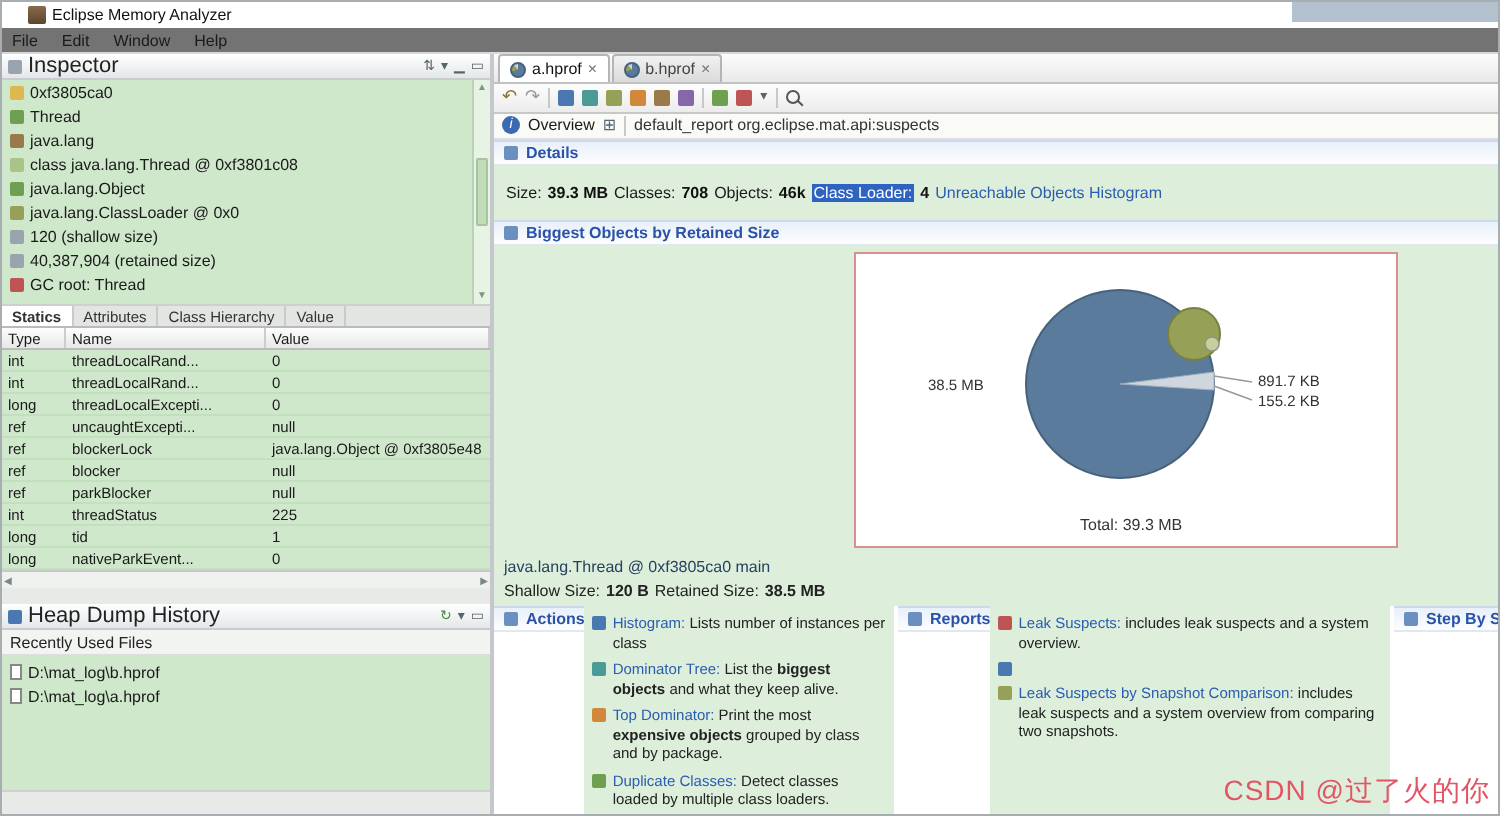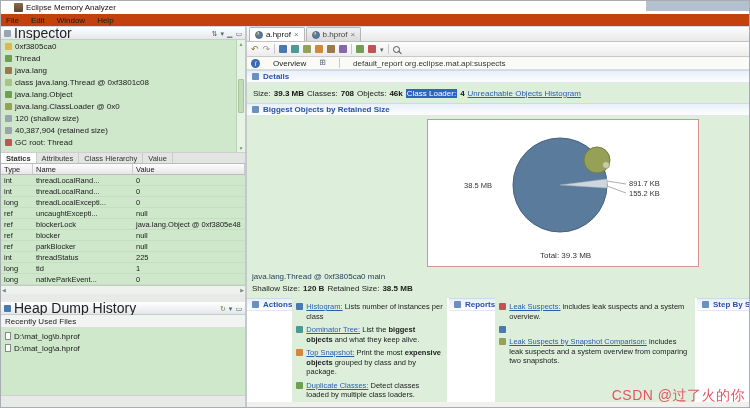--- a/index.html
+++ b/index.html
@@ -3,26 +3,26 @@
 <meta charset="utf-8">
 <style>
 *{margin:0;padding:0;box-sizing:border-box}
 html,body{width:750px;height:408px;overflow:hidden}
 body{font-family:"Liberation Sans",sans-serif;font-size:8px;color:#1a1a1a;background:#fff}
 .window{position:relative;width:750px;height:408px;background:#fff;overflow:hidden;border:1px solid #a8adb2}
 .titlebar{height:13px;display:flex;align-items:center;gap:3px;padding-left:13px;position:relative;background:#fff}
 .title-icon{width:9px;height:9px;background:linear-gradient(#8a6a4a,#5a4630);border-radius:1px}
 .title-text{font-size:8px;color:#111}
 .top-strip{position:absolute;right:0;top:0;width:103px;height:10px;background:#b3c0cd}
-.menubar{height:13px;display:flex;align-items:center;gap:12px;padding-left:5px;border-bottom:1px solid #d8d8d8;background:#c2410c}
+.menubar{height:13px;display:flex;align-items:center;gap:12px;padding-left:5px;border-bottom:1px solid #d8d8d8;background:#737373}
 .menu-item{font-size:8px;cursor:default}
 .main{display:flex;height:380px}
 .left{width:246px;flex:0 0 246px;display:flex;flex-direction:column;background:#eef0ee;border-right:2px solid #c4c8cc;overflow:hidden}
 .view-header{height:13px;display:flex;align-items:center;gap:3px;padding:0 3px;background:linear-gradient(#ffffff,#e4e7ea);border-bottom:1px solid #c8ccd0}
-.view-title{font-size:14px;color:#222}
+.view-title{font-size:11px;color:#222}
 .view-tools{margin-left:auto;display:flex;gap:3px;align-items:center}
 .tool{font-size:7px;color:#566;line-height:1}
 .icn{display:inline-block;width:8px;height:8px;border-radius:1px}
 .ti{width:7px;height:7px;flex:0 0 auto;border-radius:1px}
 .c-blue{background:#4a78b0}.c-green{background:#6f9f50}.c-olive{background:#97a057}.c-brown{background:#9a7a4a}
 .c-yellow{background:#ddb84e}.c-red{background:#bf5454}.c-gray{background:#9aa4ae}.c-teal{background:#4a9a96}
 .c-orange{background:#d2883a}.c-purple{background:#8866aa}.c-ltgreen{background:#a9c486}
 .tree{height:112px;background:#cfe8cb;position:relative;overflow:hidden}
 .tree-item{display:flex;align-items:center;gap:3px;height:12px;padding-left:4px;white-space:nowrap;font-size:8px}
 .vscroll{position:absolute;right:0;top:0;width:9px;height:112px;background:#e7f3e4;border-left:1px solid #bcd2b6;display:flex;flex-direction:column;align-items:center;justify-content:space-between;font-size:5px;color:#7a9a78;padding:1px 0}
@@ -47,30 +47,30 @@
 .ed-tab{height:14px;display:flex;align-items:center;gap:3px;padding:0 5px;font-size:8px;border:1px solid #b5b5b5;border-bottom:none;border-radius:2px 2px 0 0;background:linear-gradient(#f2f2f2,#dadada);color:#444}
 .ed-tab.active{background:#fff;color:#111}
 .ed-close{color:#777;font-size:8px;line-height:1}
 .pie-mini{width:8px;height:8px;border-radius:50%;background:conic-gradient(#5b7b9d 0 72%,#97a057 72% 88%,#c9d2da 88%);border:1px solid #46627e;flex:0 0 auto}
 .toolbar{height:15px;display:flex;align-items:center;gap:4px;padding:0 4px;background:linear-gradient(#fdfdfd,#ececec);border-bottom:1px solid #c8c8c8}
 .tb-glyph{font-size:9px;line-height:1;color:#8a7430}
 .tb-glyph.dim{color:#999}
 .sep{width:1px;height:10px;background:#c8c8c8}
 .search-icon{width:7px;height:7px;border:1px solid #555;border-radius:50%;position:relative;display:inline-block}
 .search-icon::after{content:"";position:absolute;width:4px;height:1px;background:#555;transform:rotate(45deg);right:-3px;bottom:-1px}
-.overview-bar{height:13px;display:flex;align-items:center;gap:13px;padding:0 4px;background:#fafaf6;border-bottom:1px solid #ddd;font-size:8px}
+.overview-bar{height:13px;display:flex;align-items:center;gap:4px;padding:0 4px;background:#fafaf6;border-bottom:1px solid #ddd;font-size:8px}
 .circle-i{width:9px;height:9px;border-radius:50%;background:#3a6ab0;color:#fff;font-size:7px;font-style:italic;display:flex;align-items:center;justify-content:center;flex:0 0 auto}
 .ov-grid{font-size:8px;color:#567;line-height:1}
 .ov-path{color:#333}
 .sec-header{height:13px;display:flex;align-items:center;gap:4px;padding-left:5px;background:linear-gradient(#e8f0fa,#fdfdfd);border-top:1px solid #cdd9ea;border-bottom:1px solid #e2e8f2;color:#2a52a8;font-weight:bold;font-size:8px}
 .sec-icn{width:7px;height:7px;background:#6a8fc0;border-radius:1px;flex:0 0 auto}
-.details-body{background:#ddefdb;padding:4px 6px;font-size:8px;display:flex;gap:3px;align-items:center;white-space:nowrap;height:20px}
+.details-body{background:#ddefdb;padding:4px 6px;font-size:8px;display:flex;gap:3px;align-items:center;white-space:nowrap;height:28px}
 .details-body b{color:#111}
 .hl{background:#2f63c1;color:#fff;padding:0 1px}
-.lnk{color:#2a5db0;text-decoration:underline;cursor:pointer}
+.lnk{color:#2a5db0;cursor:pointer}
 .biggest-body{background:#ddefdb;position:relative;height:182px}
 .chart-box{position:absolute;left:180px;top:3px;width:272px;height:148px;background:#fff;border:1px solid #d89090}
 .sel-obj{position:absolute;left:5px;top:156px;font-size:8px;color:#26415f}
 .sel-detail{position:absolute;left:5px;top:168px;font-size:8px;color:#222;display:flex;gap:3px}
 .cols{display:flex;gap:2px;background:#fff;height:104px}
 .col{display:flex;overflow:hidden}
 .col-actions{width:200px;flex:0 0 200px}
 .col-reports{width:246px;flex:0 0 246px}
 .col-steps{flex:1}
 .col-body{flex:1;background:#ddefdb;padding:2px 0;overflow:hidden}
@@ -351,21 +351,21 @@
             <div class="bi">
                 <span class="icn c-blue"></span>
                 <span class="bi-text"><a class="lnk">Histogram:</a><span> Lists number of instances per class</span><b></b><span></span></span>
               </div>
             <div class="bi">
                 <span class="icn c-teal"></span>
                 <span class="bi-text"><a class="lnk">Dominator Tree:</a><span> List the </span><b>biggest objects</b><span> and what they keep alive.</span></span>
               </div>
             <div class="bi">
                 <span class="icn c-orange"></span>
-                <span class="bi-text"><a class="lnk">Top Snapshot:</a><span> Print the most </span><b>expensive objects</b><span> grouped by class and by package.</span></span>
+                <span class="bi-text"><a class="lnk">Top Dominator:</a><span> Print the most </span><b>expensive objects</b><span> grouped by class and by package.</span></span>
               </div>
             <div class="bi">
                 <span class="icn c-green"></span>
                 <span class="bi-text"><a class="lnk">Duplicate Classes:</a><span> Detect classes loaded by multiple class loaders.</span><b></b><span></span></span>
               </div>
           </div>
         </div>
 
         <div class="col col-reports">
           <div class="sec-header">

